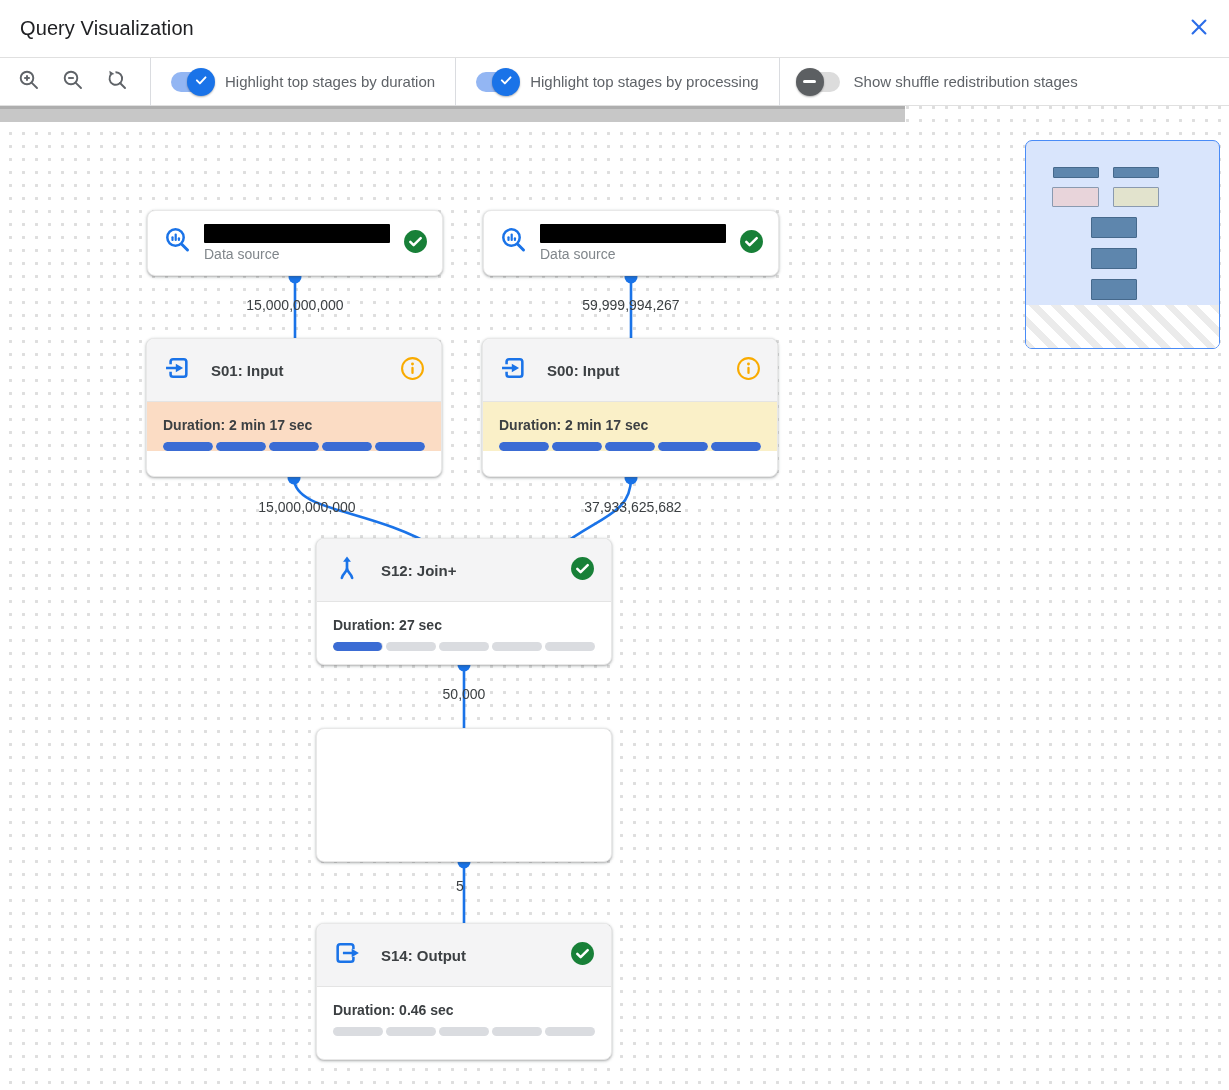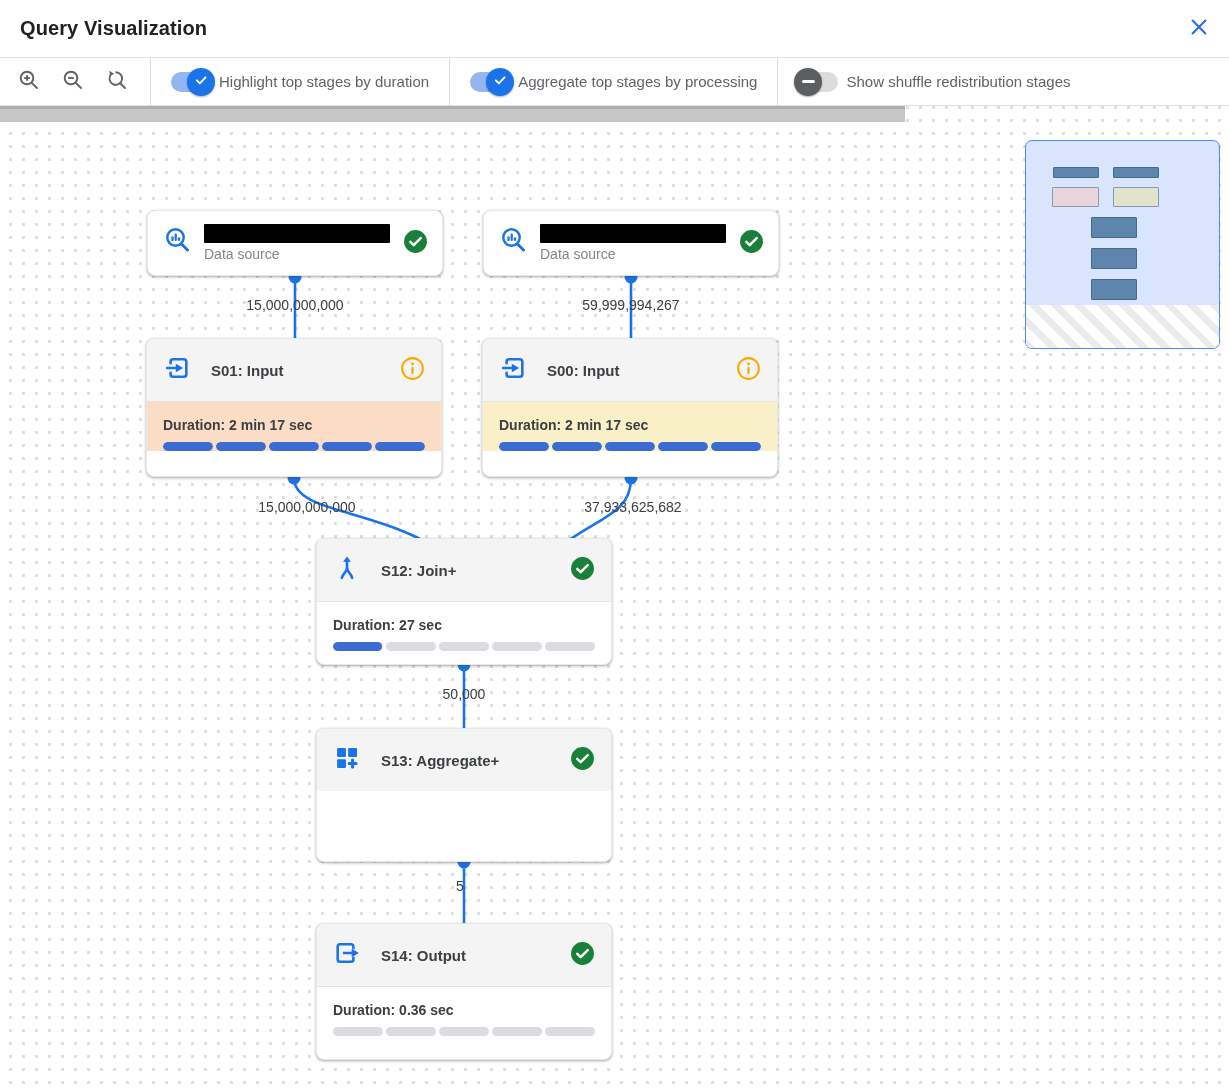--- a/index.html
+++ b/index.html
@@ -2,32 +2,32 @@
 <html><head>
 <meta charset="utf-8">
 <style>
   * { box-sizing: border-box; margin: 0; padding: 0; }
   html,body { width:1229px; height:1090px; overflow:hidden; background:#fff;
     font-family:"Liberation Sans", sans-serif; color:#3c4043; }
 
   
   .dlg-header { position:relative; height:57px; display:flex; align-items:center;
     padding:0 20px; background:#fff; }
-  .dlg-title { font-size:20px; color:#202124; font-weight:700; letter-spacing:.1px; }
+  .dlg-title { font-size:20px; color:#202124; font-weight:400; letter-spacing:.1px; }
   .close-btn { position:absolute; right:16px; top:14px; width:28px; height:28px;
     display:flex; align-items:center; justify-content:center; cursor:pointer; background:none; border:none; }
 
   
   .toolbar { height:49px; border-top:1px solid #e0e0e0; border-bottom:1px solid #e0e0e0;
     display:flex; align-items:center; background:#fff; }
   .zoom-group { display:flex; align-items:center; gap:14px; padding:0 18px 0 14px; }
   .icon-btn { width:30px; height:30px; border:none; background:none; display:flex;
     align-items:center; justify-content:center; cursor:pointer; }
   .vsep { width:1px; height:48px; background:#dadce0; }
-  .toggle-group { display:flex; align-items:center; gap:8px; padding:0 20px; }
+  .toggle-group { display:flex; align-items:center; gap:14px; padding:0 20px; }
   .toggle-label { font-size:15px; color:#5f6368; font-weight:500; white-space:nowrap; }
   .toggle { position:relative; width:40px; height:20px; border-radius:10px; cursor:pointer; flex:0 0 auto; }
   .toggle .thumb { position:absolute; top:-4px; width:28px; height:28px; border-radius:50%;
     display:flex; align-items:center; justify-content:center; }
   .toggle.on  { background:#93b6f3; }
   .toggle.on .thumb { right:-4px; background:#1a73e8; box-shadow:0 1px 2px rgba(0,0,0,.3); }
   .toggle.off { background:#dcdcdc; }
   .toggle.off .thumb { left:-4px; background:#5c5f62; box-shadow:0 1px 2px rgba(0,0,0,.3); }
   .toggle .tk, .toggle .tm { display:none; }
   .toggle.on .tk { display:block; }
@@ -159,21 +159,21 @@
     <div class="toggle on">
       <div class="thumb">
         <span class="tk">
           <svg width="18" height="18" viewBox="0 0 24 24">
               <path d="M6.5 12.5 l4 4 L18 8.5" stroke="#fff" stroke-width="2.6" fill="none" stroke-linecap="round" stroke-linejoin="round"></path>
             </svg>
         </span>
 
       </div>
     </div>
-    <div class="toggle-label">Aggregate top stages by processing</div>
+    <div class="toggle-label">Highlight top stages by processing</div>
   </div>
   <div class="vsep"></div>
 
   <div class="toggle-group">
     <div class="toggle off">
       <div class="thumb">
 
         <span class="tm"></span>
       </div>
     </div>
@@ -369,38 +369,20 @@
             <div class="seg-fill" style="width: 0%;"></div>
           </div>
           <div class="seg">
             <div class="seg-fill" style="width: 0%;"></div>
           </div>
         </div>
     </div>
   </div>
 
   <div class="node n-s13">
-    <div class="stage-header">
-      <span>
-        <svg width="28" height="28" viewBox="0 0 24 24" fill="#1a73e8">
-          <rect x="3.5" y="3.5" width="7.6" height="7.6" rx="1"></rect>
-          <rect x="13" y="3.5" width="7.6" height="7.6" rx="1"></rect>
-          <rect x="3.5" y="13" width="7.6" height="7.6" rx="1"></rect>
-          <rect x="15.5" y="12.6" width="2.6" height="8.4" rx="1"></rect>
-          <rect x="12.6" y="15.5" width="8.4" height="2.6" rx="1"></rect>
-        </svg>
-      </span>
-      <div class="stage-title">S13: Aggregate+</div>
-      <span>
-        <svg width="25" height="25" viewBox="0 0 24 24">
-            <circle cx="12" cy="12" r="11" fill="#188038"></circle>
-            <path d="M7 12.3 l3.2 3.2 L17 8.7" stroke="#fff" stroke-width="2.4" fill="none" stroke-linecap="round" stroke-linejoin="round"></path>
-          </svg>
-      </span>
-    </div>
   </div>
 
   <div class="node n-s14">
     <div class="stage-header">
       <span>
         <svg width="28" height="28" viewBox="0 0 24 24">
           <rect x="4" y="4.5" width="13.5" height="15" rx="2.2" fill="none" stroke="#1a73e8" stroke-width="2.2"></rect>
           <rect x="15.8" y="8.8" width="3.4" height="6.4" fill="#f4f4f5"></rect>
           <line x1="8.5" y1="12" x2="16.6" y2="12" stroke="#1a73e8" stroke-width="2.2"></line>
           <path d="M16 8.4 L22.2 12 L16 15.6 Z" fill="#1a73e8"></path>
@@ -408,21 +390,21 @@
       </span>
       <div class="stage-title">S14: Output</div>
       <span>
         <svg width="25" height="25" viewBox="0 0 24 24">
             <circle cx="12" cy="12" r="11" fill="#188038"></circle>
             <path d="M7 12.3 l3.2 3.2 L17 8.7" stroke="#fff" stroke-width="2.4" fill="none" stroke-linecap="round" stroke-linejoin="round"></path>
           </svg>
       </span>
     </div>
     <div class="stage-band white">
-      <div class="duration-label">Duration: 0.36 sec</div>
+      <div class="duration-label">Duration: 0.46 sec</div>
       <div class="progress">
           <div class="seg">
             <div class="seg-fill" style="width: 0%;"></div>
           </div>
           <div class="seg">
             <div class="seg-fill" style="width: 0%;"></div>
           </div>
           <div class="seg">
             <div class="seg-fill" style="width: 0%;"></div>
           </div>

